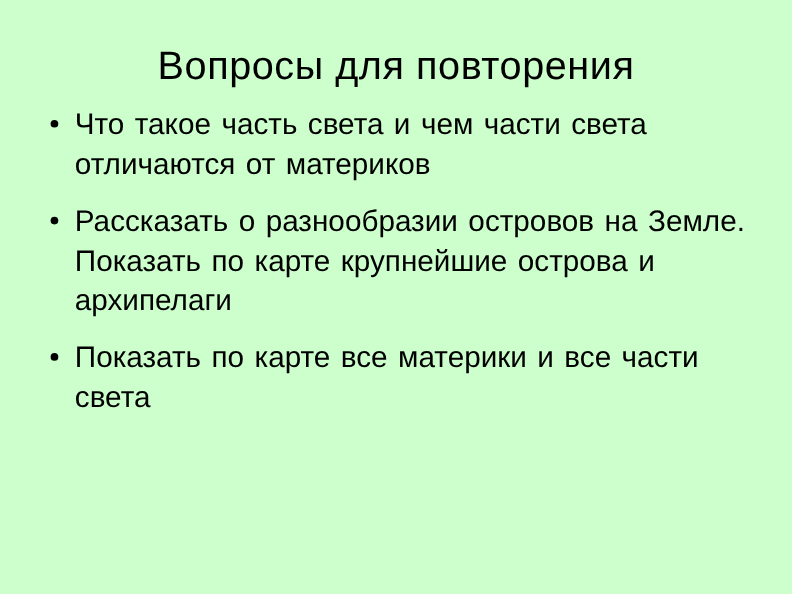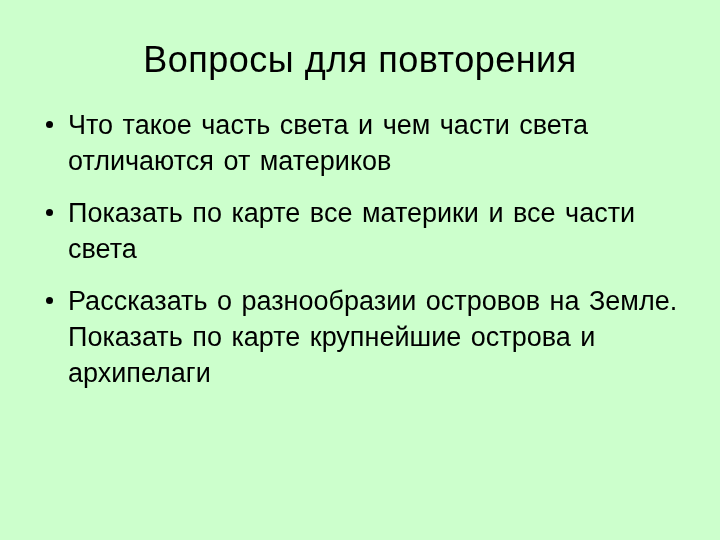--- a/index.html
+++ b/index.html
@@ -24,21 +24,21 @@
   .slide-title {
     font-size: 36px;
     font-weight: 400;
     line-height: 1.2;
     text-align: center;
     letter-spacing: 0.5px;
     white-space: nowrap;
   }
   .bullet-list {
     list-style: none;
-    margin-top: 26px;
+    margin-top: 14px;
     width: 640px;
   }
   .bullet-item {
     position: relative;
     padding-left: 28px;
     margin-bottom: 16px;
     font-size: 27px;
     line-height: 36px;
     word-spacing: 2px;
   }
@@ -61,20 +61,20 @@
 <div class="slide">
   <h1 class="slide-title">Вопросы для повторения</h1>
 
   <ul class="bullet-list">
     <li class="bullet-item">
       <span class="bullet-dot"></span>
       <span class="bullet-text">Что такое часть света и чем части света отличаются от материков</span>
     </li>
     <li class="bullet-item">
       <span class="bullet-dot"></span>
-      <span class="bullet-text">Показать по карте все материки и все части света</span>
+      <span class="bullet-text">Рассказать о разнообразии островов на Земле. Показать по карте крупнейшие острова и архипелаги</span>
     </li>
     <li class="bullet-item">
       <span class="bullet-dot"></span>
-      <span class="bullet-text">Рассказать о разнообразии островов на Земле. Показать по карте крупнейшие острова и архипелаги</span>
+      <span class="bullet-text">Показать по карте все материки и все части света</span>
     </li>
   </ul>
 </div>
 
 </body></html>

